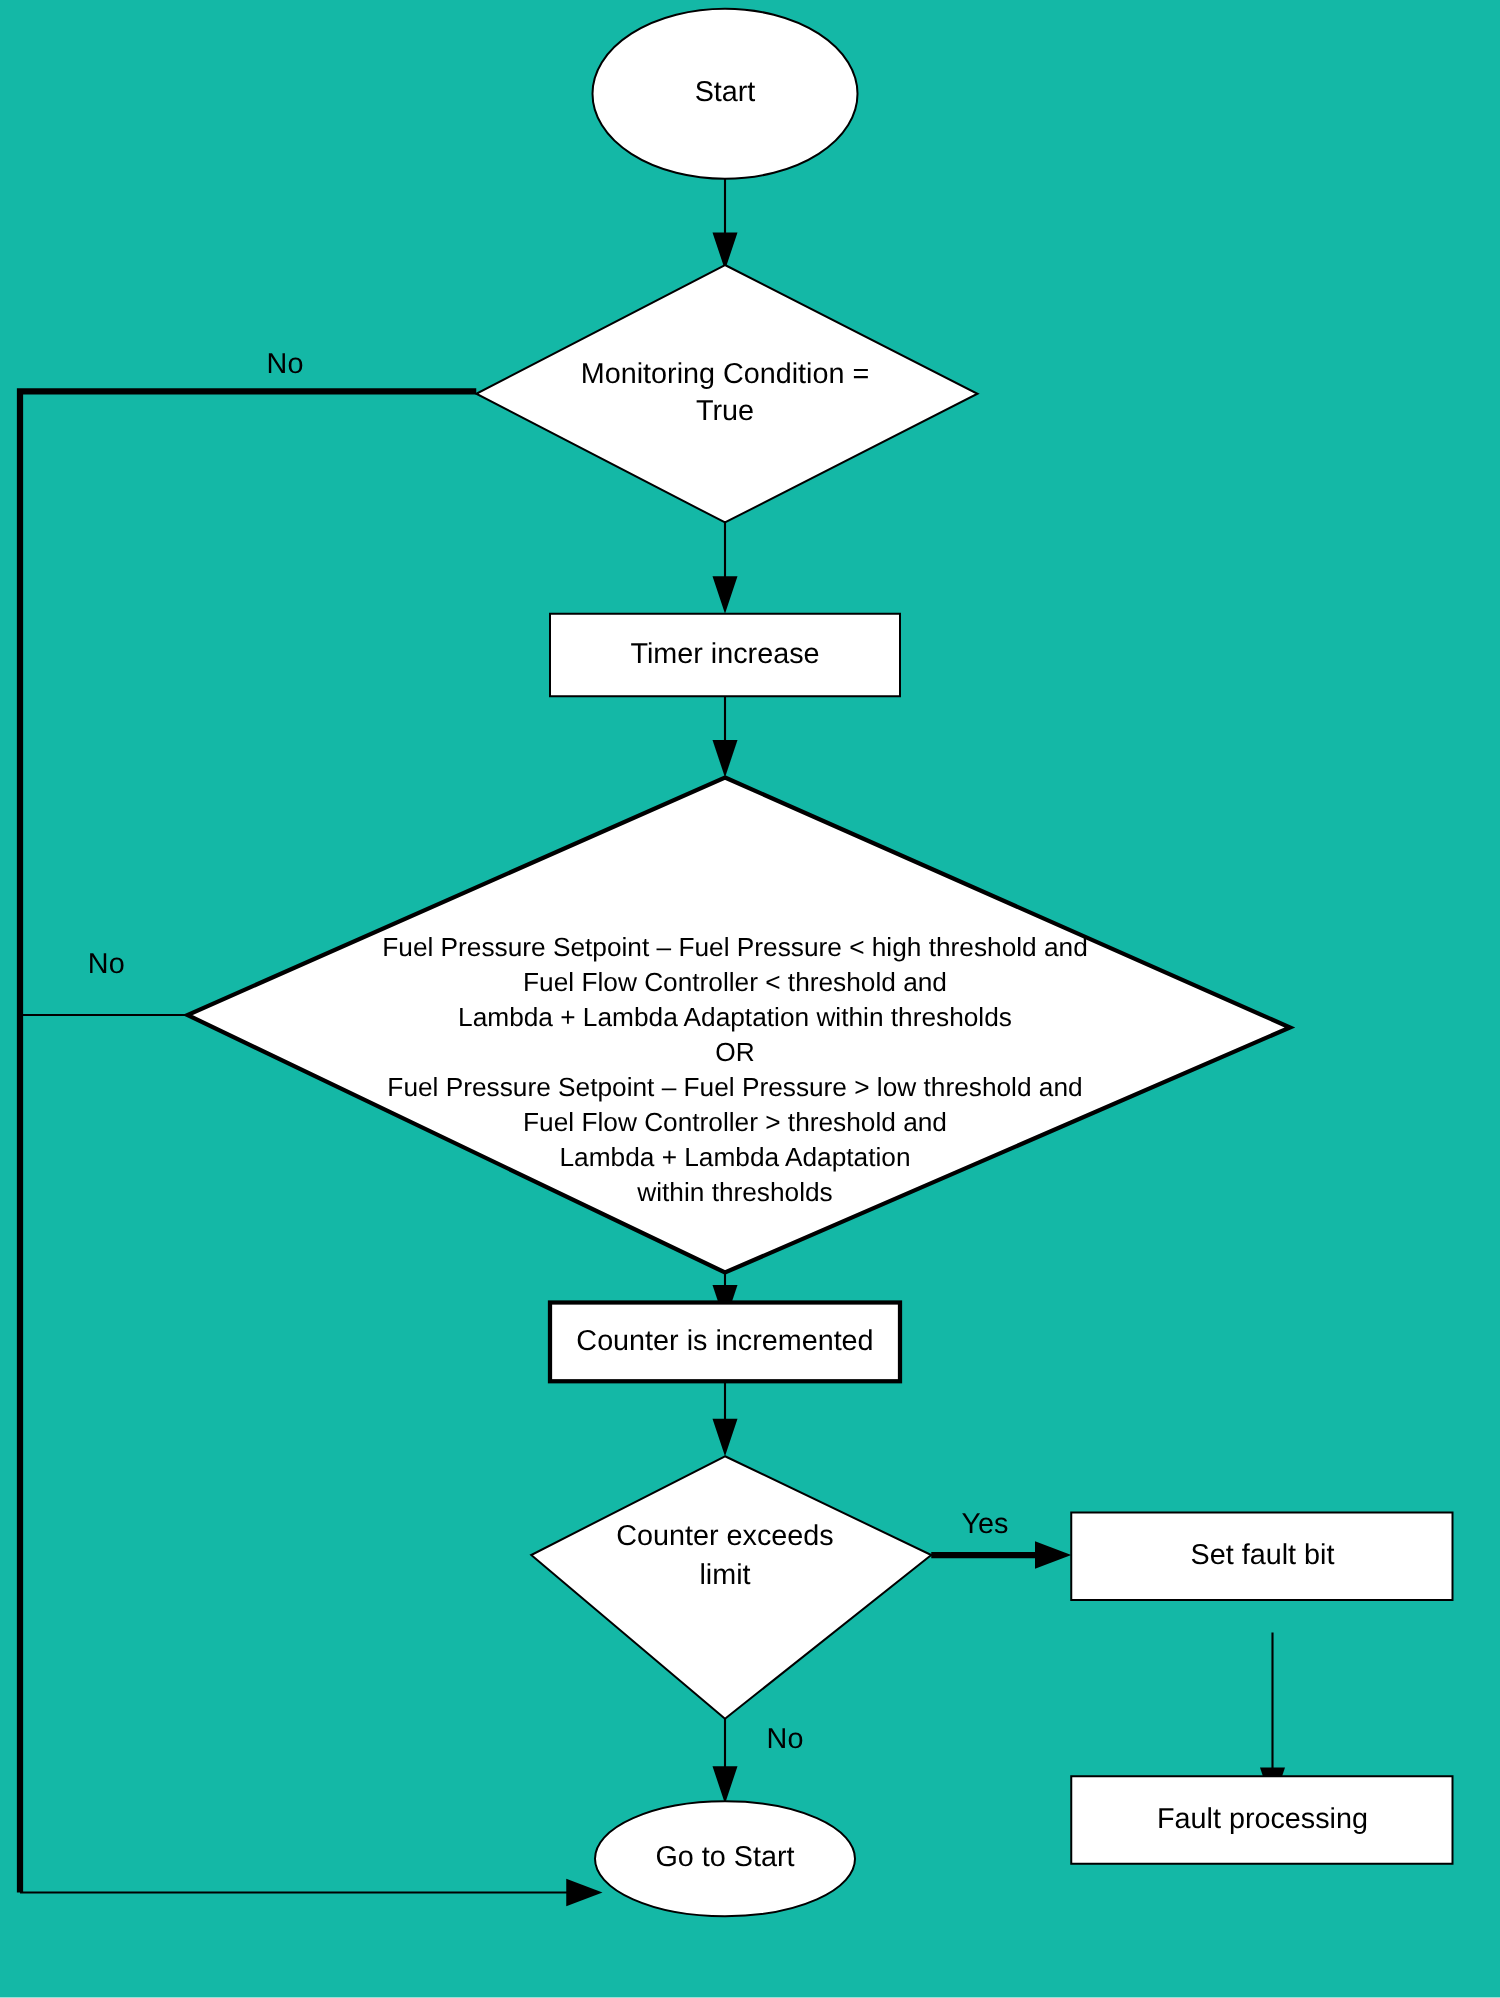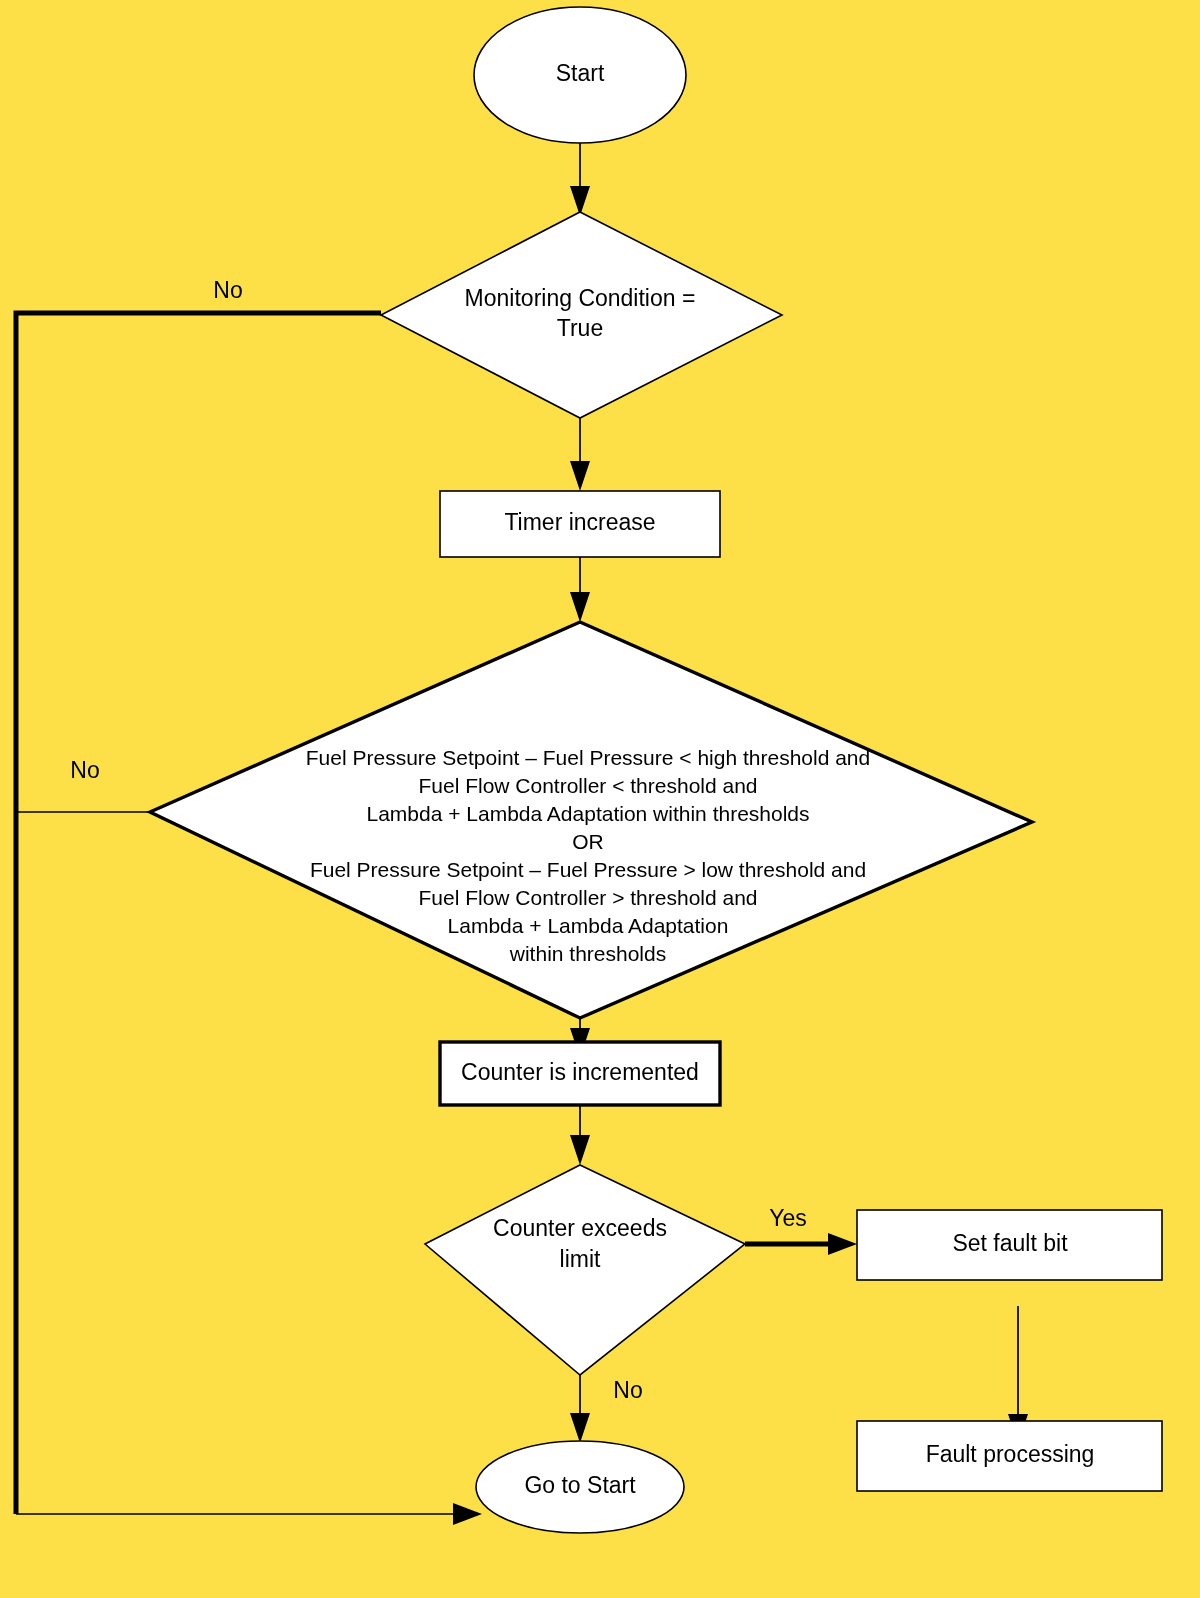--- a/index.html
+++ b/index.html
@@ -8,21 +8,21 @@
     background: #ffffff;
   }
   body {
     font-family: "Liberation Sans", sans-serif;
     color: #000000;
   }
   #canvas {
     position: relative;
     width: 1200px;
     height: 1598px;
-    background: #fde047;
+    background: #14b8a6;
     overflow: hidden;
   }
   #flow-svg {
     position: absolute;
     left: 0;
     top: 0;
     width: 1200px;
     height: 1598px;
   }
   .node-shape {

